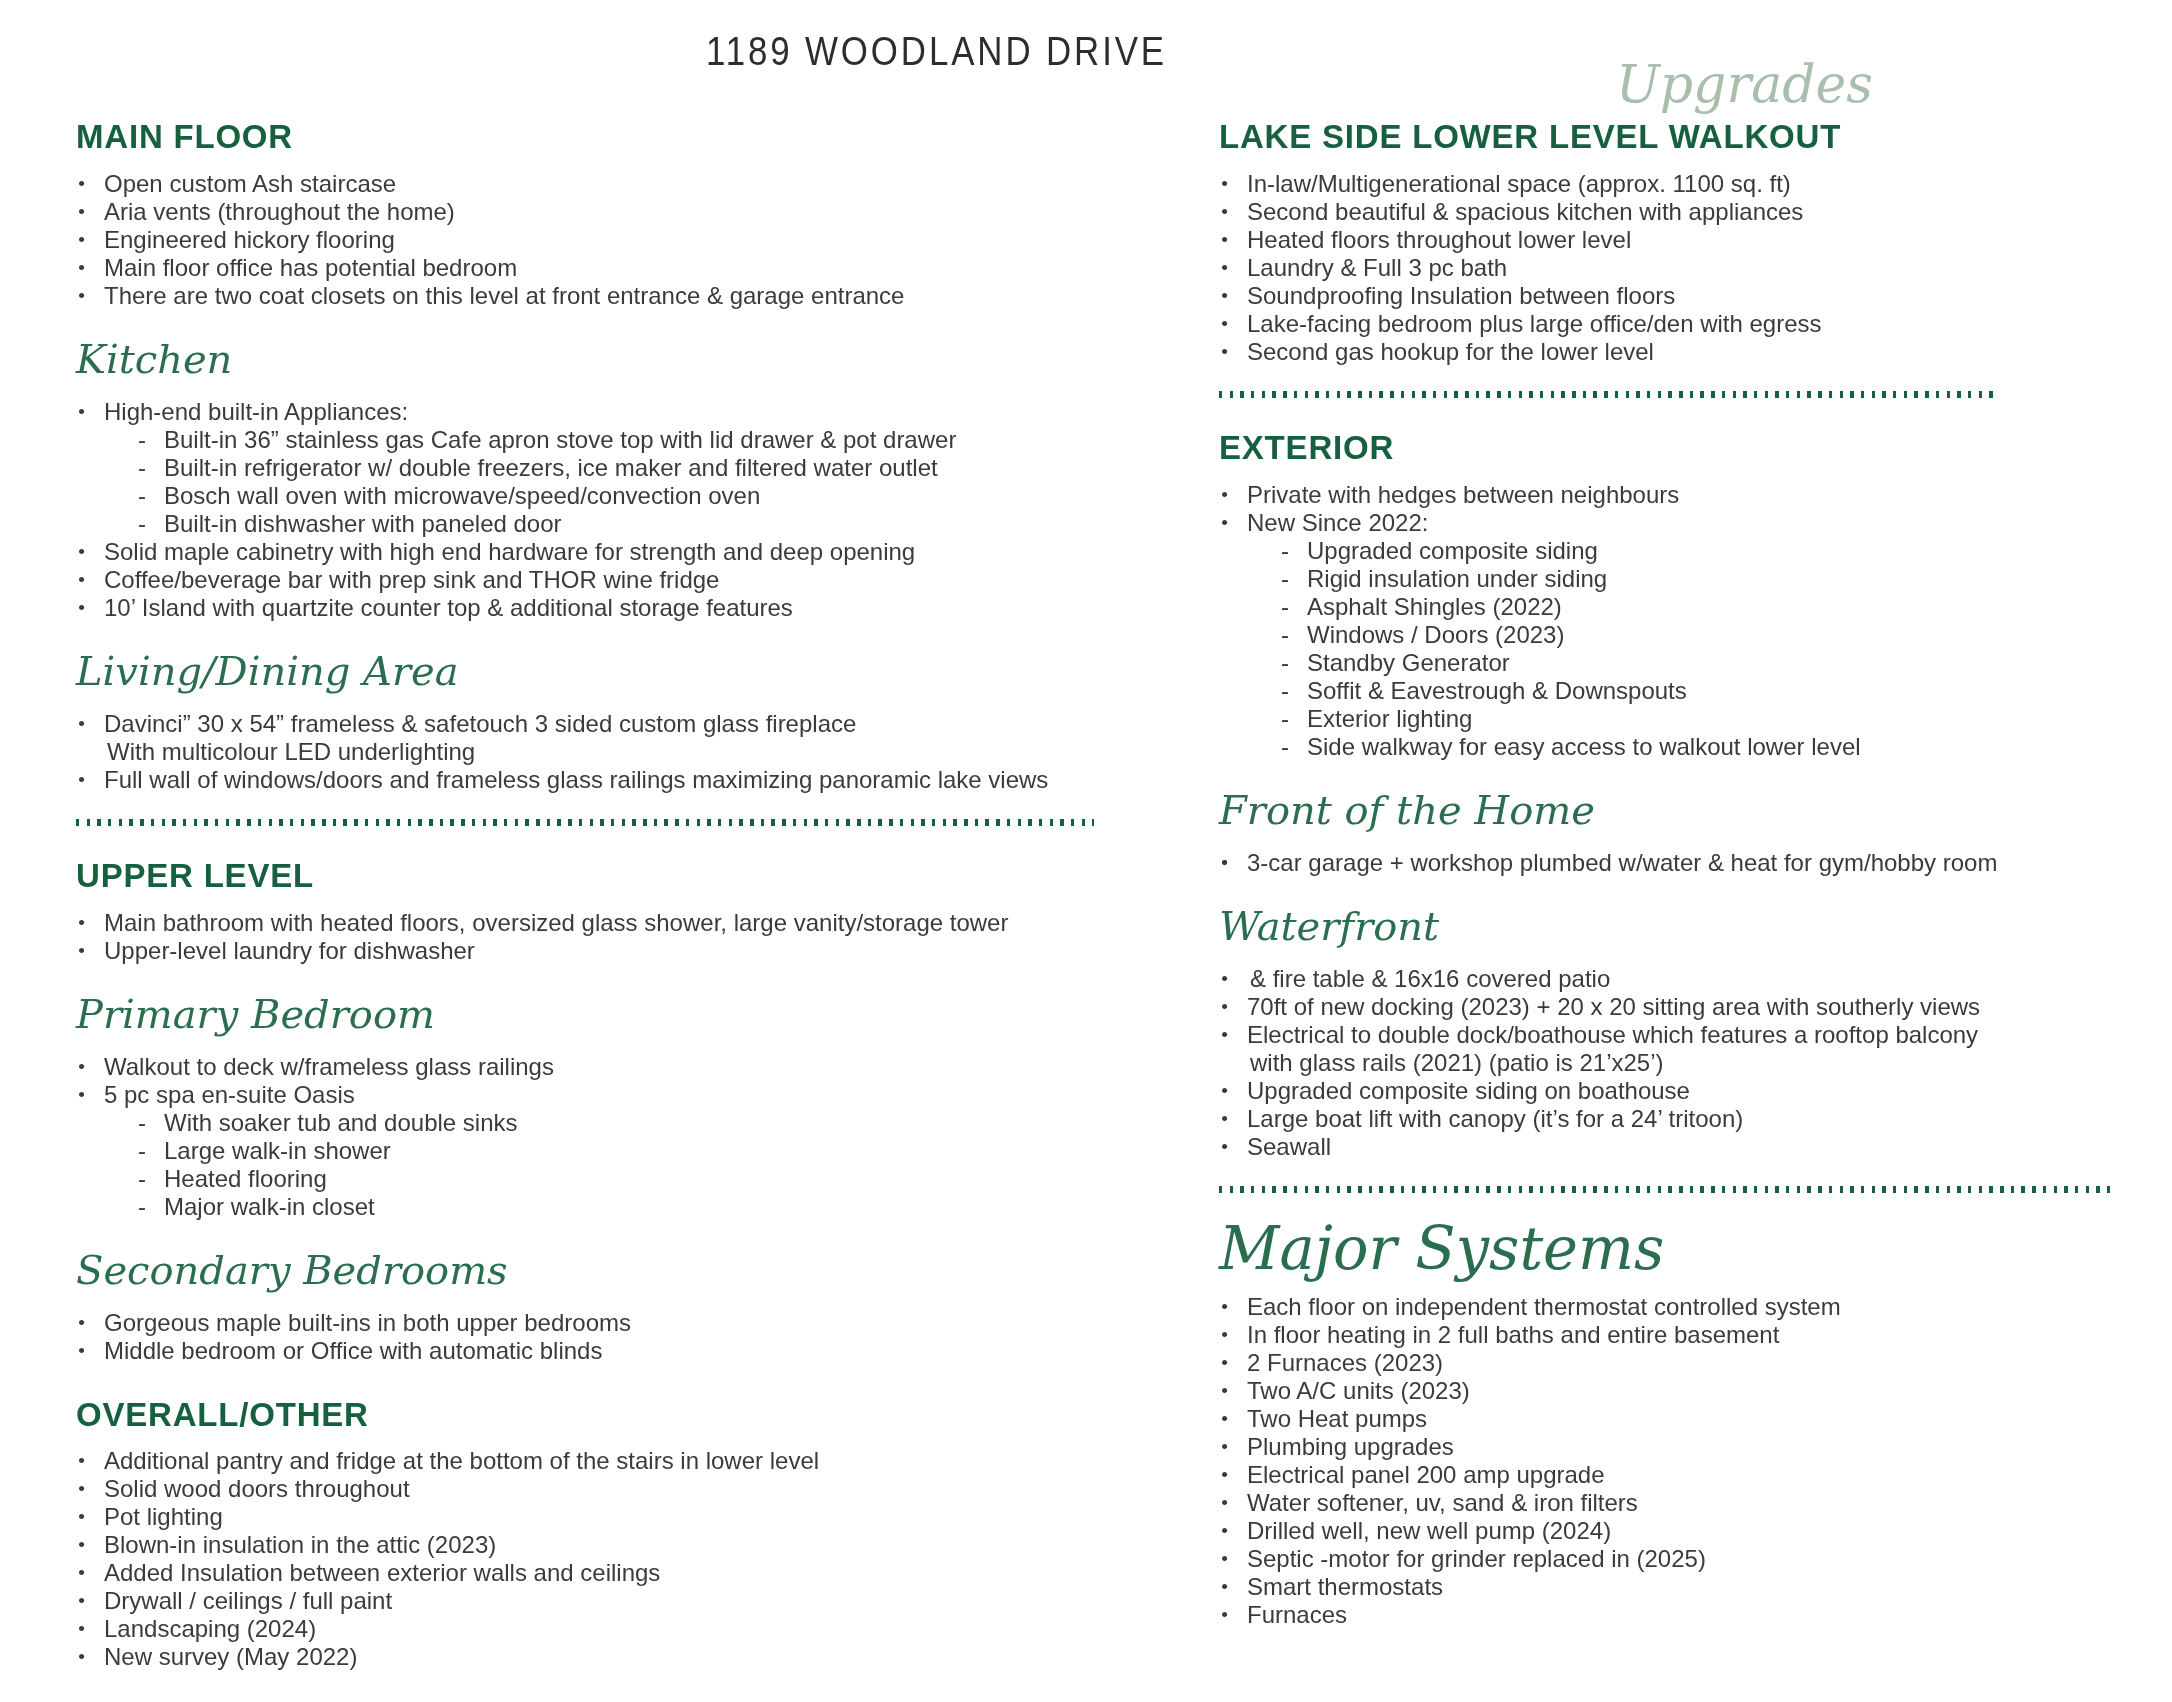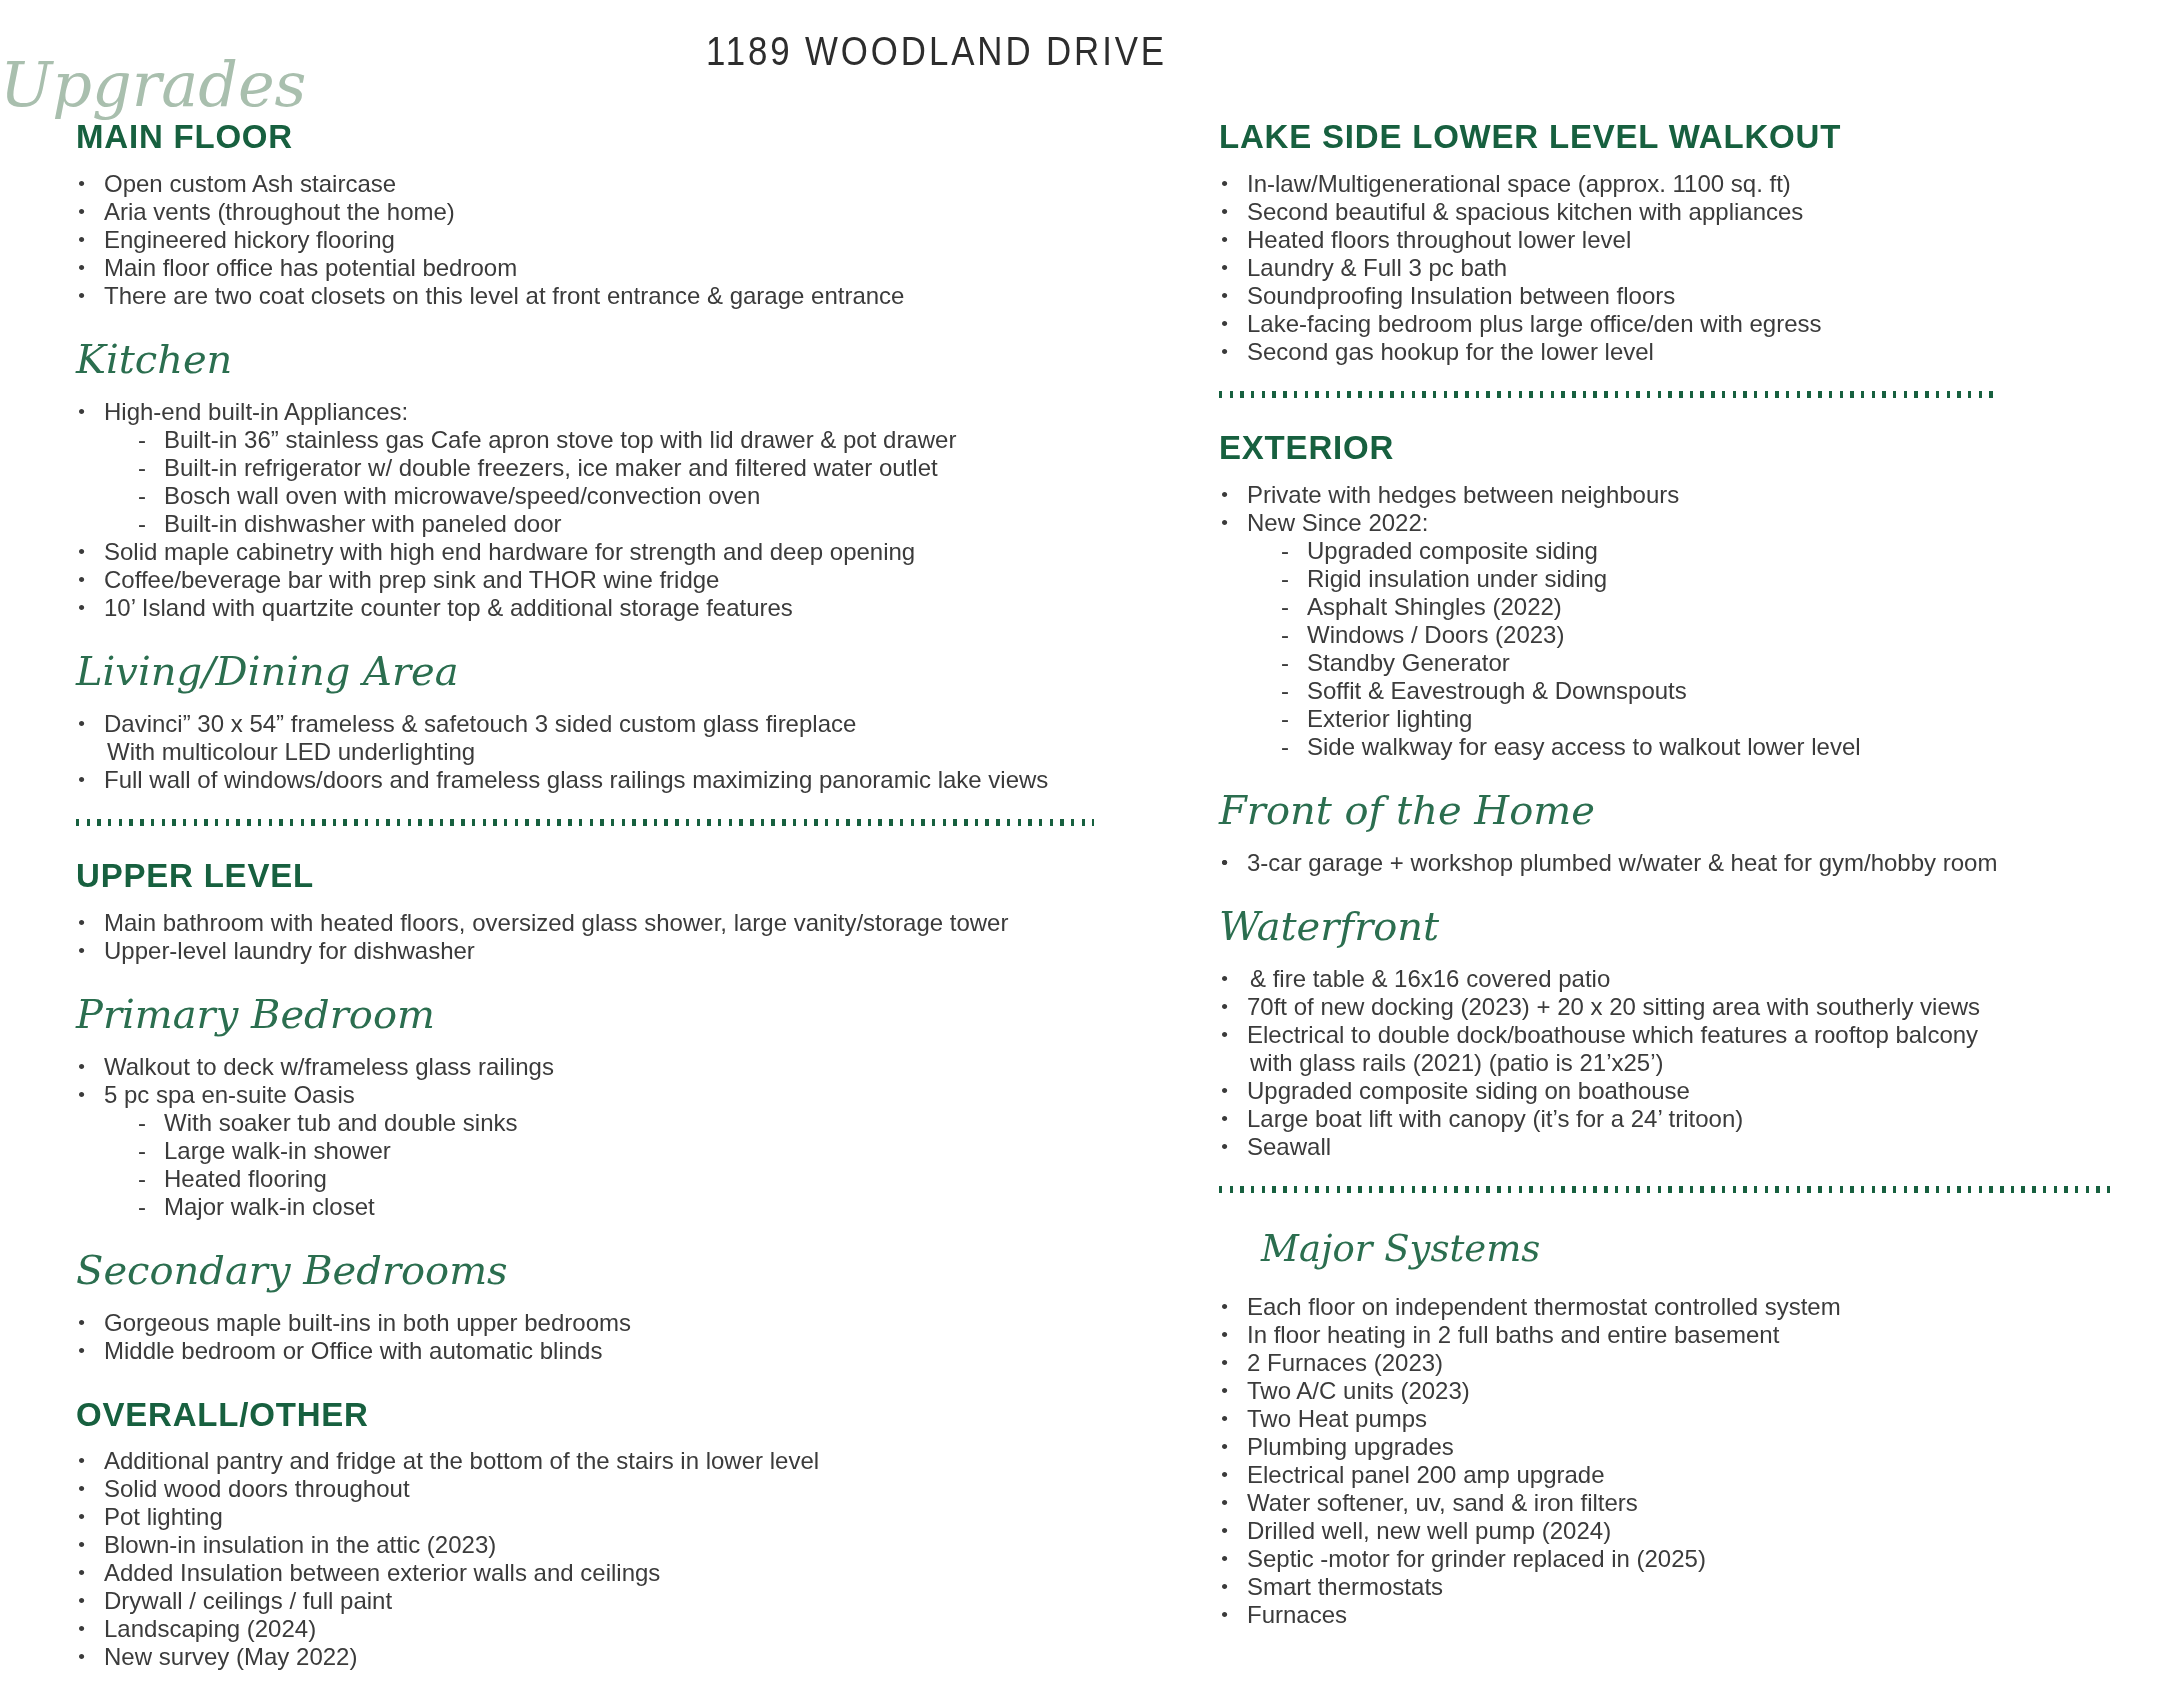--- a/index.html
+++ b/index.html
@@ -14,41 +14,41 @@
   body{position:relative;font-family:"Liberation Sans",sans-serif;}
 
   .page-header{position:absolute;top:0;left:0;width:1873px;height:170px;}
   .page-title{
     position:absolute;top:28px;left:0;width:100%;
     text-align:center;font-size:41px;font-weight:400;letter-spacing:3.4px;
     color:var(--title-text);transform:scaleX(.85);transform-origin:50% 50%;
     white-space:nowrap;
   }
   .page-subtitle{
-    position:absolute;top:42px;left:0;width:100%;text-align:left;
+    position:absolute;top:42px;left:0;width:100%;text-align:right;
     font-family:"DejaVu Serif",serif;font-style:italic;font-weight:400;
-    font-size:62px;line-height:85px;color:var(--sage);white-space:nowrap;
+    font-size:52px;line-height:85px;color:var(--sage);white-space:nowrap;
   }
 
   .col{position:absolute;top:119px;}
   .col.left{left:76px;width:1018px;}
   .col.right{left:1219px;width:919px;}
 
   .caps-heading{
     font-size:33px;font-weight:700;letter-spacing:0.8px;line-height:36px;
     color:var(--green-caps);margin:32px 0 14.7px;
   }
   .col > .caps-heading:first-child{margin-top:0;}
 
   .script-heading{
     font-family:"DejaVu Serif",serif;font-style:italic;font-weight:400;
     font-size:40px;line-height:45px;color:var(--green-script);
     margin:27px 0 16px;
   }
-  .script-heading.large{font-size:37px;line-height:57px;margin-left:42px;}
+  .script-heading.large{font-size:59px;line-height:57px;}
 
   .item{
     position:relative;padding-left:28px;
     font-size:24px;line-height:28px;color:var(--body-text);
   }
   .item .marker{position:absolute;left:2.3px;top:0;line-height:28px;}
   .item.bullet .marker{font-size:19px;}
   .item.dash{padding-left:88px;}
   .item.dash .marker{left:62px;font-size:24px;}
   .item.cont{padding-left:31px;}

